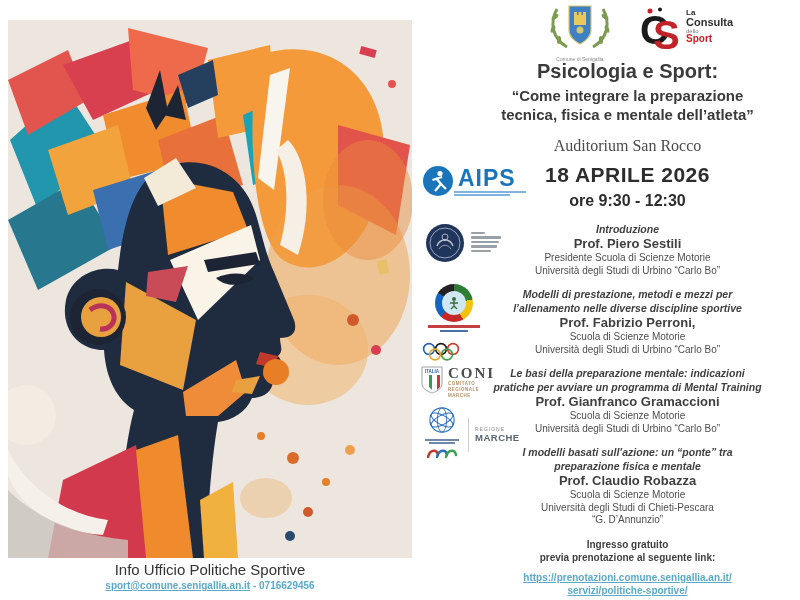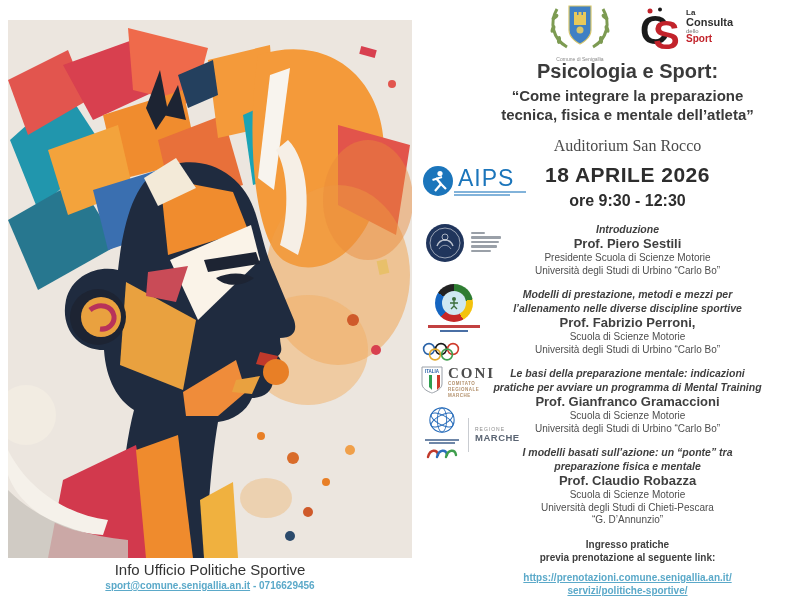--- a/index.html
+++ b/index.html
@@ -37,21 +37,21 @@
   .topic{font-weight:bold;font-style:italic;font-size:10.5px;color:#3f3f3f;max-width:272px;margin:0 auto;}
   .speaker{font-weight:bold;font-size:13px;color:#3f3f3f;}
   #footer{margin-top:6px;}
   #footer .bold-line{font-size:10px;font-weight:bold;color:#3f3f3f;line-height:1.3;}
   #footer .links{margin-top:7px;font-size:10px;line-height:1.35;}
   #footer .links a{color:var(--link,#5ba9c9);font-weight:bold;}
 
   
   .side-logo{position:absolute;}
   #aips-logo{left:422px;top:165px;display:flex;align-items:center;}
-  #aips-word{font-size:23px;font-weight:normal;color:var(--aips_blue,#1b75bb);letter-spacing:1px;line-height:1;margin-left:4px;}
+  #aips-word{font-size:23px;font-weight:bold;color:var(--aips_blue,#1b75bb);letter-spacing:1px;line-height:1;margin-left:4px;}
   .micro-bar{height:2px;background:var(--aips_blue,#1b75bb);opacity:.55;margin-top:1px;}
 
   #urbino-logo{left:424px;top:222px;display:flex;align-items:center;}
   .gray-bars .bar{height:2.5px;background:#9aa0a8;margin-bottom:2px;border-radius:1px;}
 
   #ring-logo{left:424px;top:284px;width:60px;text-align:center;}
   .ring{width:38px;height:38px;border-radius:50%;margin:0 auto;
         background:conic-gradient(#2e7d32 0 22%, #f3c20d 22% 42%, #c62828 42% 62%, #1565c0 62% 84%, #222 84% 100%);
         display:flex;align-items:center;justify-content:center;}
   .ring-inner{width:24px;height:24px;border-radius:50%;background:#cfe8f2;display:flex;align-items:center;justify-content:center;}
@@ -214,21 +214,21 @@
       <div class="section">
         <div class="topic">I modelli basati sull’azione: un “ponte” tra preparazione fisica e mentale</div>
         <div class="speaker">Prof. Claudio Robazza</div>
         <div>Scuola di Scienze Motorie</div>
         <div>Università degli Studi di Chieti-Pescara</div>
         <div>“G. D’Annunzio”</div>
       </div>
     </div>
 
     <div id="footer">
-      <div class="bold-line">Ingresso pratiche</div>
+      <div class="bold-line">Ingresso gratuito</div>
       <div class="bold-line">previa prenotazione al seguente link:</div>
       <div class="links">
         <a href="#">https://prenotazioni.comune.senigallia.an.it/</a><br>
         <a href="#">servizi/politiche-sportive/</a>
       </div>
     </div>
   </div>
 
   <div id="aips-logo" class="side-logo">
     <svg width="32" height="32" viewBox="0 0 32 32">

